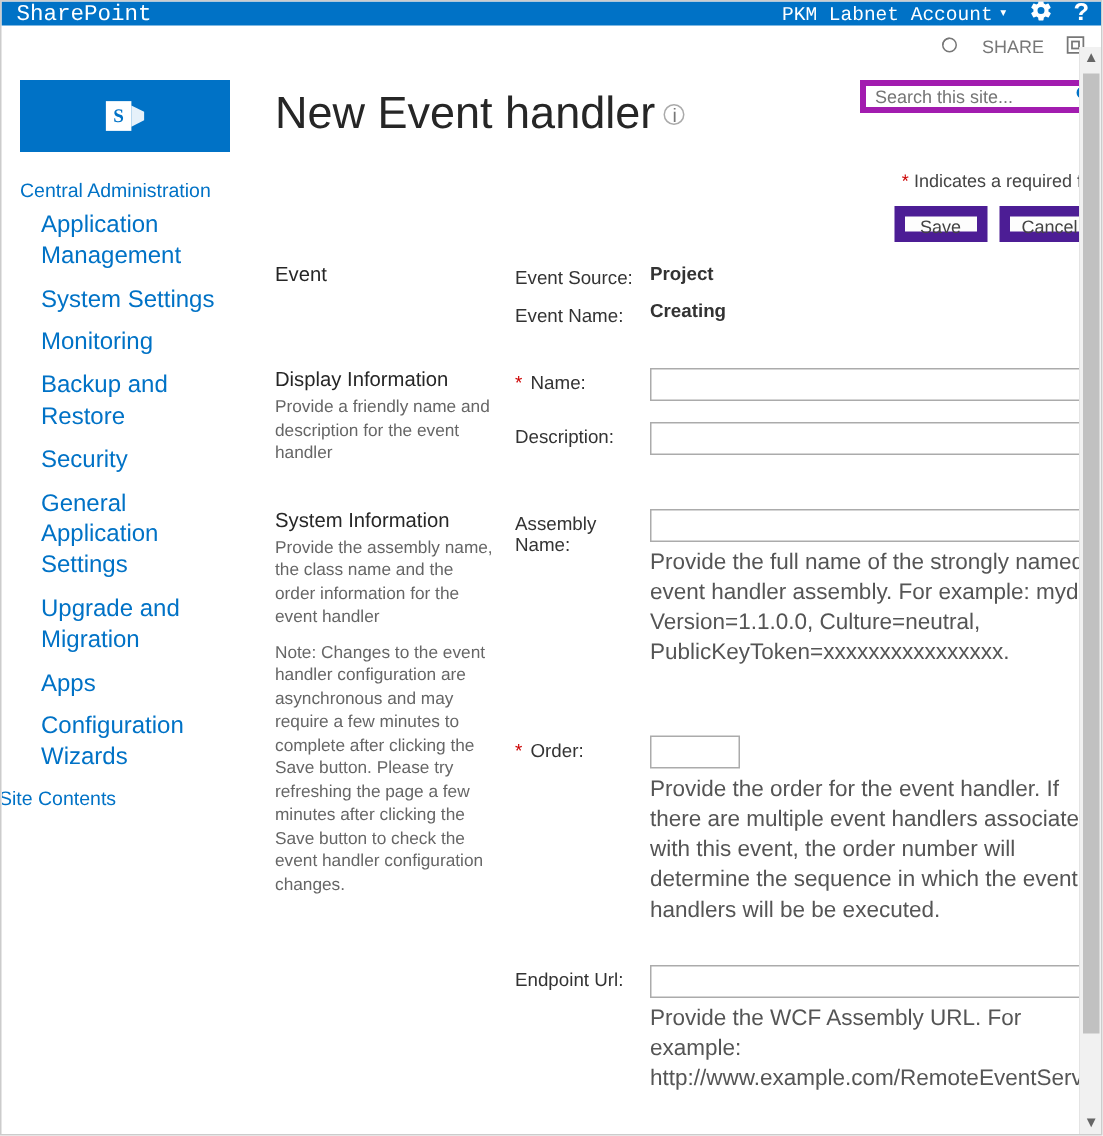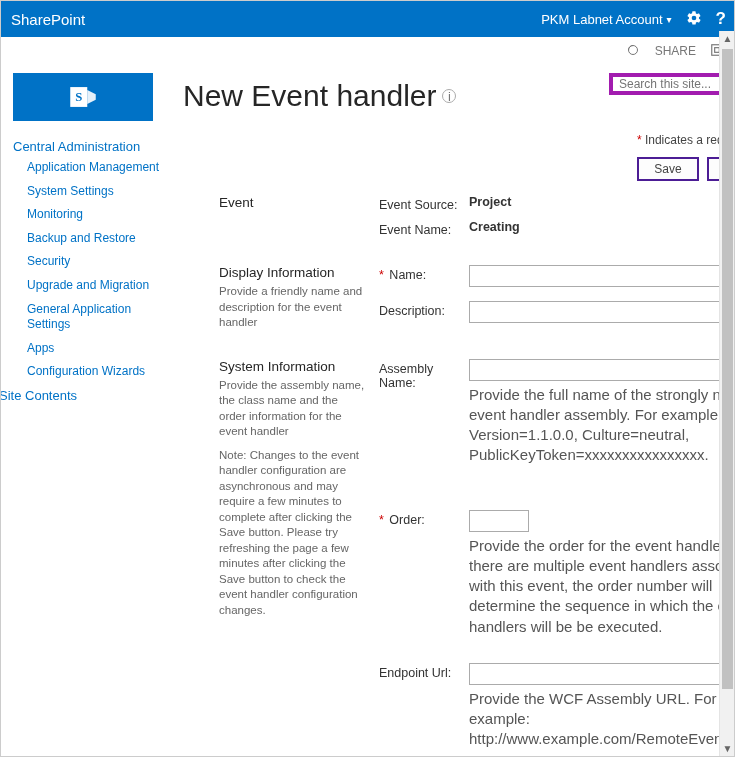--- a/index.html
+++ b/index.html
@@ -1,43 +1,43 @@
 <!DOCTYPE html>
 <html><head>
 <meta charset="utf-8">
 <style>
   * { box-sizing: border-box; margin: 0; padding: 0; }
   body { font-family: "Segoe UI", Tahoma, sans-serif; font-size: 13px; color: #333; background: #fff; width: 735px; height: 757px; overflow: hidden; border: 1px solid #ccc; }
-  .suitebar { background: #0072c6; color: #fff; height: 36px; display: flex; align-items: center; justify-content: space-between; padding: 0 10px; font-size: 15px; }
+  .suitebar { background: #0072c6; color: #fff; height: 16px; display: flex; align-items: center; justify-content: space-between; padding: 0 10px; font-size: 15px; font-family: Liberation Mono, monospace; }
   .suite-left { font-weight: 400; }
   .suite-right { display: flex; align-items: center; gap: 14px; font-size: 13px; }
   .suite-right .acct { display: flex; align-items: center; gap: 4px; cursor: pointer; }
   .caret-down { font-size: 10px; }
   .suite-icon { cursor: pointer; }
   .ribbon-row { height: 28px; display: flex; align-items: center; justify-content: flex-end; padding: 0 12px; color: #777; font-size: 12px; gap: 14px; border-bottom: 0; }
   .ribbon-item { display: flex; align-items: center; gap: 16px; cursor: pointer; text-align: right; }
   .content-wrap { display: flex; padding: 8px 12px 10px 12px; height: calc(100% - 58px); overflow-y: auto; }
   .left-col { width: 150px; flex: 0 0 150px; }
   .right-col { flex: 1; padding-left: 20px; }
   .logo-box { width: 140px; height: 48px; background: #0072c6; display: flex; align-items: center; justify-content: center; margin-bottom: 18px; }
   .logo-box svg { width: 34px; height: 34px; }
   .nav-heading { color: #0072c6; font-size: 13px; margin: 4px 0 6px 0; cursor: pointer; }
-  .nav-sub { color: #0072c6; font-size: 12px; margin: 0 0 8px 14px; cursor: pointer; line-height: 1.3; }
+  .nav-sub { color: #0072c6; font-size: 16px; margin: 0 0 8px 14px; cursor: pointer; line-height: 1.3; }
   .header-row { display: flex; align-items: flex-start; justify-content: space-between; margin-bottom: 6px; gap: 36px; }
   .page-title { color: #262626; font-size: 30px; font-weight: 200; display: flex; align-items: center; gap: 6px; margin-top: 6px; }
   .title-info { font-size: 13px; color: #777; border: 1px solid #aaa; border-radius: 50%; width: 14px; height: 14px; display: inline-flex; align-items: center; justify-content: center; }
   .search-box { position: relative; margin-bottom: 6px; }
   .search-box input { width: 160px; height: 22px; border: 4px solid #a21caf; padding: 2px 20px 2px 6px; font-size: 12px; color: #767676; }
   .search-icn { position: absolute; right: 4px; top: 3px; color: #0072c6; font-size: 13px; cursor: pointer; }
   .req-note { text-align: right; font-size: 12px; color: #444; margin: 20px 0 10px 0; }
   .req-star { color: #c00; }
   .btn-row { display: flex; justify-content: flex-end; gap: 8px; margin: 6px 0 14px 0; }
-  .btn { background: #fdfdfd; border: 2px solid #4c1d95; color: #444; font-size: 12px; height: 24px; min-width: 62px; padding: 0 8px; cursor: pointer; }
+  .btn { background: #fdfdfd; border: 7px solid #4c1d95; color: #444; font-size: 12px; height: 24px; min-width: 62px; padding: 0 8px; cursor: pointer; }
   .sec-row { display: flex; margin-bottom: 20px; align-items: flex-start; }
-  .sec-left { width: 160px; flex: 0 0 160px; padding-right: 12px; margin-left: 36px; }
+  .sec-left { width: 160px; flex: 0 0 160px; padding-right: 12px; }
   .sec-title { color: #262626; font-size: 13.5px; font-weight: 400; margin-bottom: 4px; }
   .sec-desc { color: #666; font-size: 11.5px; line-height: 1.35; margin-bottom: 8px; }
   .field-row { display: flex; align-items: flex-start; margin-bottom: 8px; }
   .field-label { width: 90px; flex: 0 0 90px; font-size: 12.5px; color: #333; padding-top: 3px; }
   .field-label .req-star { margin-right: 2px; }
   .field-body { flex: 1; }
   .field-body input[type="text"] { width: 100%; max-width: 290px; height: 22px; border: 1px solid #ababab; padding: 2px 4px; font-size: 12px; }
   .field-body input.small { width: 60px; }
   .field-static { font-weight: 700; font-size: 12.5px; }
   .help-text { font-size: 15px; color: #555; line-height: 1.35; margin-top: 4px; max-width: 300px; }
@@ -97,22 +97,22 @@
         <text x="18" y="30" text-anchor="middle" font-size="18" font-weight="700" fill="#0072c6" font-family="Segoe UI">S</text>
         <polygon points="30,14 42,20 42,28 30,34" fill="#fff" opacity="0.9"></polygon>
       </svg>
     </div>
     <div class="nav-heading">Central Administration</div>
     <div class="nav-sub">Application Management</div>
     <div class="nav-sub">System Settings</div>
     <div class="nav-sub">Monitoring</div>
     <div class="nav-sub">Backup and Restore</div>
     <div class="nav-sub">Security</div>
+    <div class="nav-sub">General Application Settings</div>
     <div class="nav-sub">Upgrade and Migration</div>
-    <div class="nav-sub">General Application Settings</div>
     <div class="nav-sub">Apps</div>
     <div class="nav-sub">Configuration Wizards</div>
     <div class="nav-heading" style="margin-left:-14px;margin-top:6px;">Site Contents</div>
   </div>
 
   <div class="right-col">
     <div class="header-row">
       <h1 class="page-title">
         <span>New Event handler</span>
         <span class="title-info">i</span>

